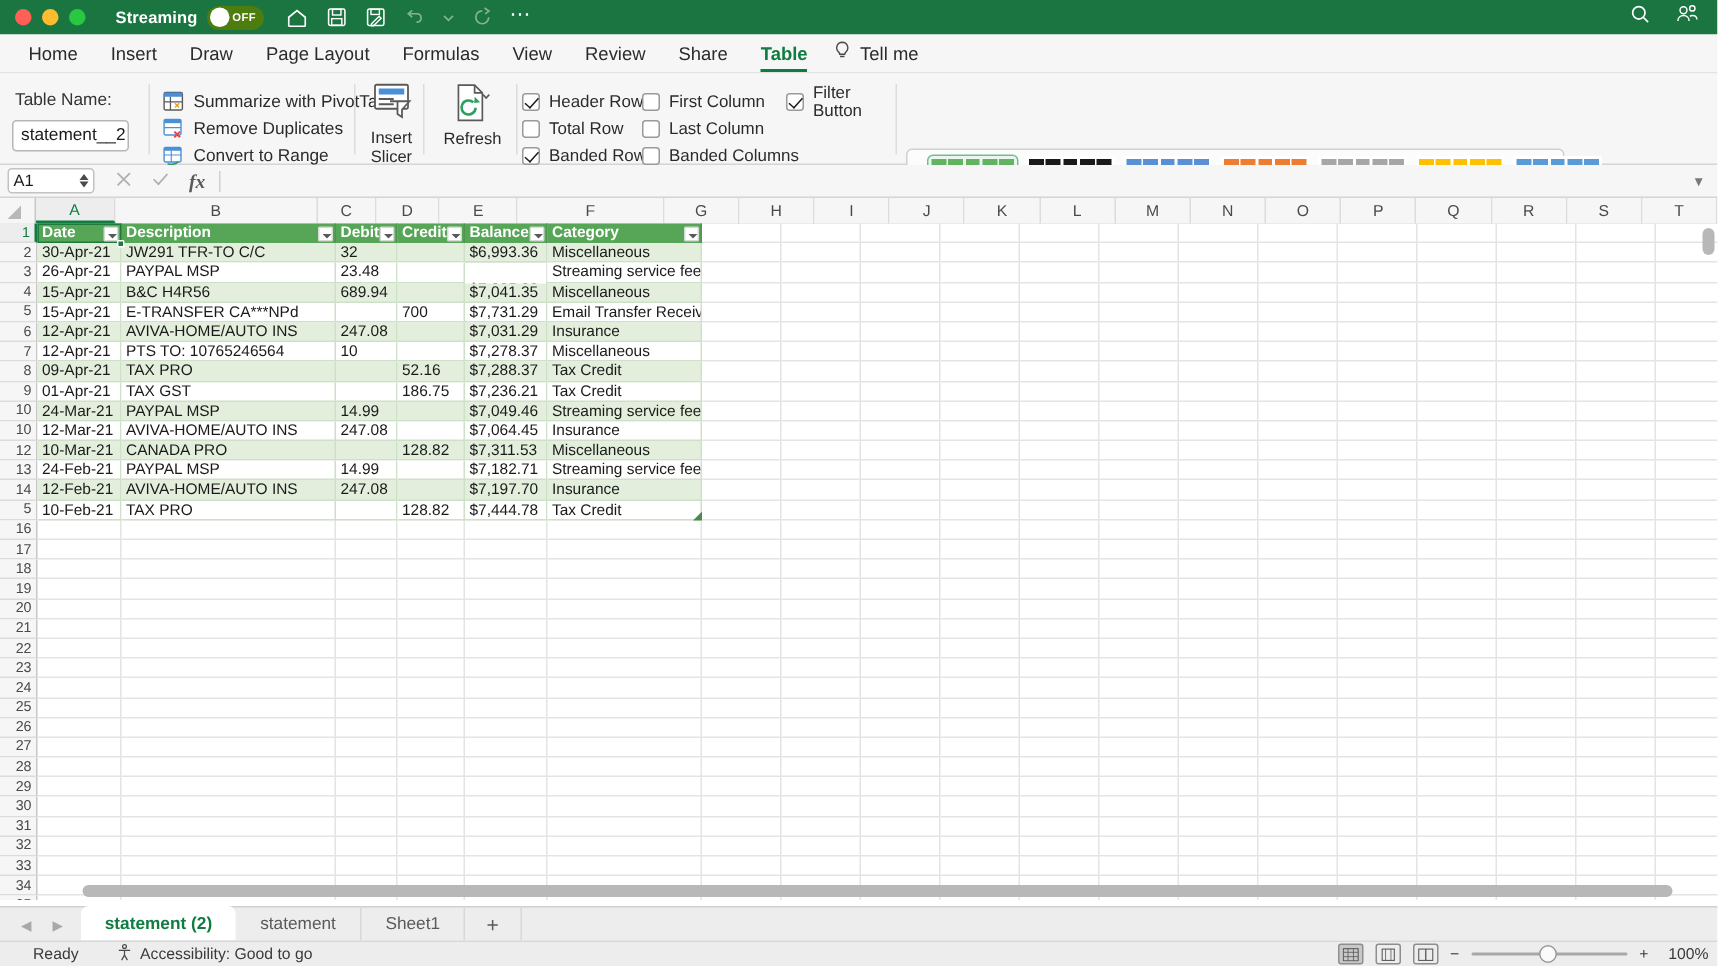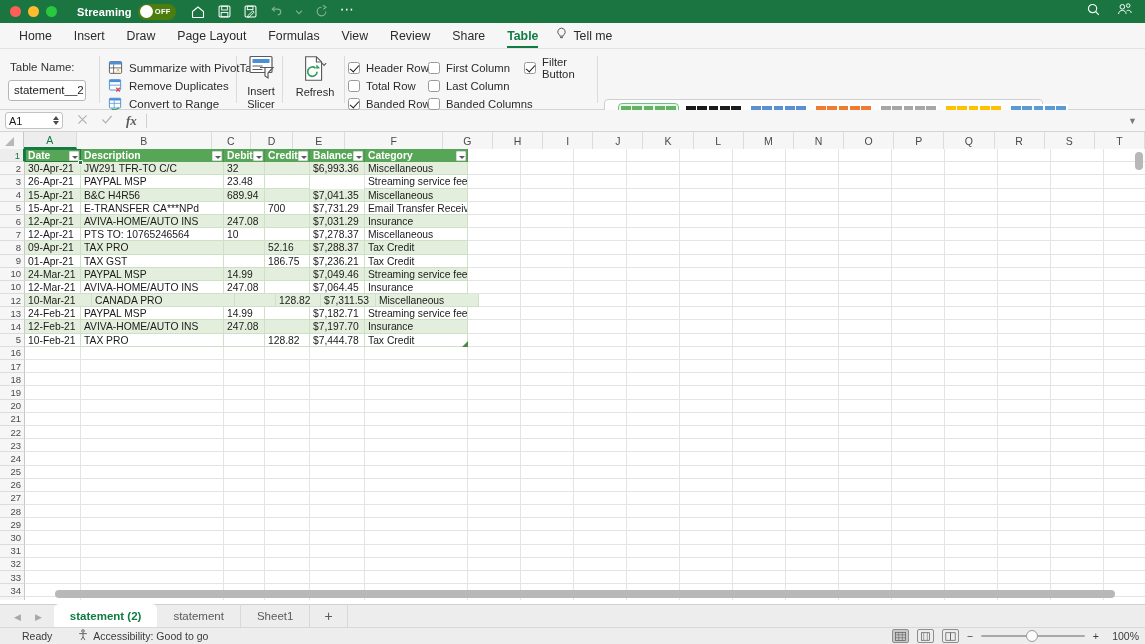--- a/index.html
+++ b/index.html
@@ -1642,21 +1642,21 @@
         </div>
         <div class="trow plain">
           <div class="tc" style="width: 56px;">12-Mar-21</div>
           <div class="tc" style="width: 143px;">AVIVA-HOME/AUTO INS</div>
           <div class="tc" style="width: 41px;">247.08</div>
           <div class="tc" style="width: 45px;"></div>
           <div class="tc" style="width: 55px;">$7,064.45</div>
           <div class="tc" style="width: 103px;">Insurance</div>
         </div>
         <div class="trow band">
-          <div class="tc" style="width: 67px;">10-Mar-21</div>
+          <div class="tc" style="width: 56px;">10-Mar-21</div>
           <div class="tc" style="width: 143px;">CANADA PRO</div>
           <div class="tc" style="width: 41px;"></div>
           <div class="tc" style="width: 45px;">128.82</div>
           <div class="tc" style="width: 55px;">$7,311.53</div>
           <div class="tc" style="width: 103px;">Miscellaneous</div>
         </div>
         <div class="trow plain">
           <div class="tc" style="width: 56px;">24-Feb-21</div>
           <div class="tc" style="width: 143px;">PAYPAL MSP</div>
           <div class="tc" style="width: 41px;">14.99</div>

